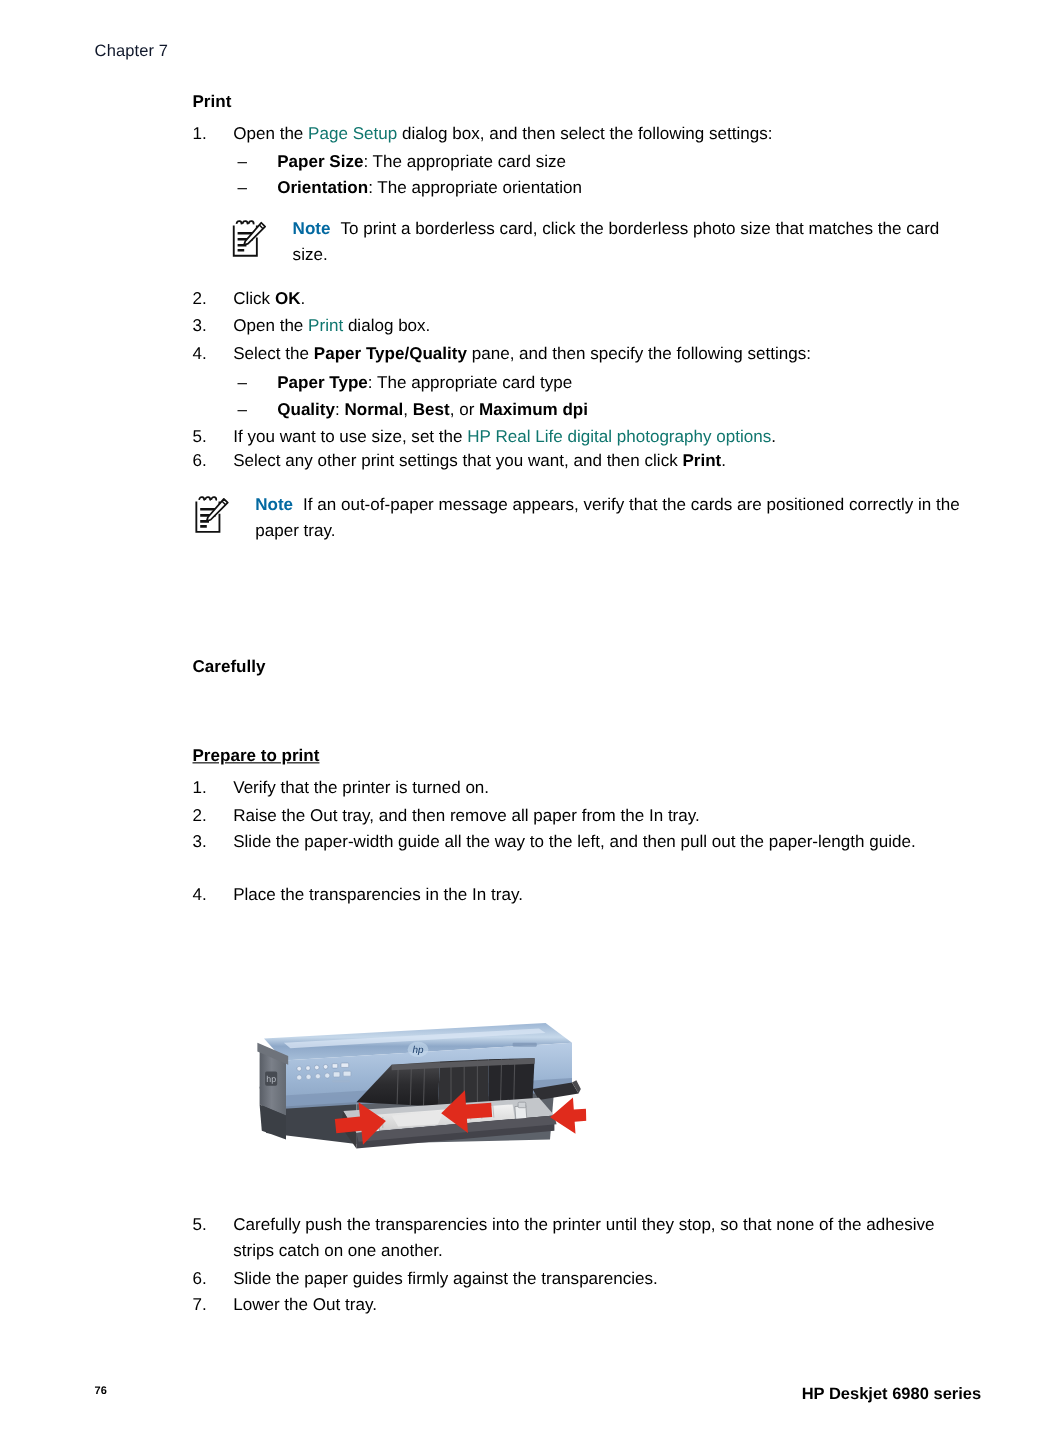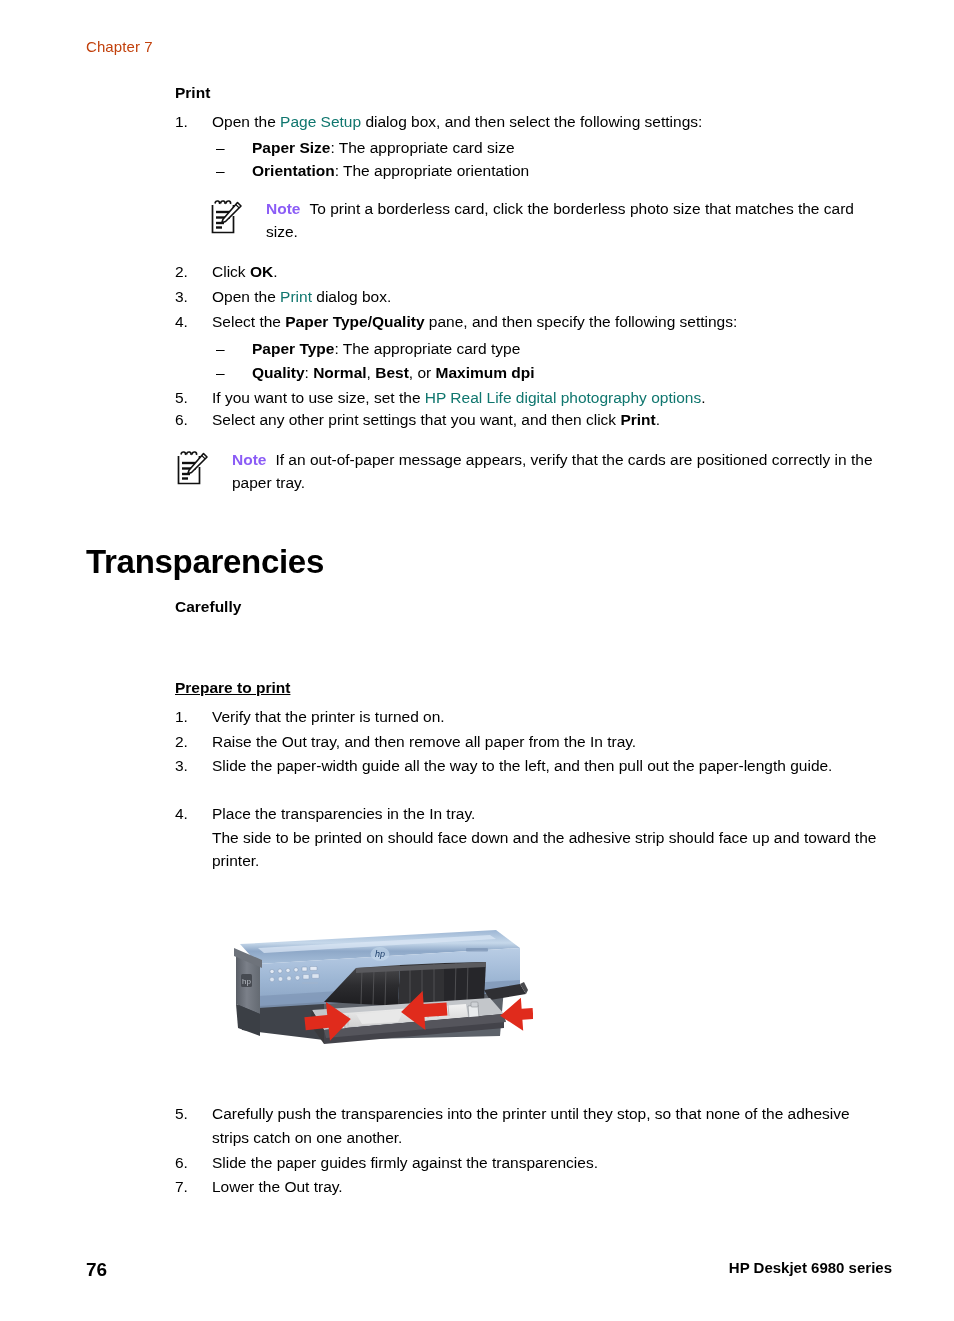--- a/index.html
+++ b/index.html
@@ -16,21 +16,21 @@
     color: #000000;
     overflow: hidden;
   }
 
   
   .chapter-label {
     position: absolute;
     left: 86px;
     top: 38px;
     font-size: 15px;
-    color: #c2410c;
+    color: #0f172a;
     letter-spacing: 0.1px;
   }
 
   .sec-head {
     position: absolute;
     font-size: 15.5px;
     font-weight: bold;
   }
 
   .para {
@@ -89,40 +89,40 @@
     top: 2px;
     width: 34px;
     height: 36px;
   }
   .note-body {
     display: block;
     margin-left: 57px;
   }
   .note-word {
     font-weight: bold;
-    color: #8b5cf6;
+    color: #0369a1;
     margin-right: 9px;
   }
 
   
   .h1 {
     position: absolute;
     left: 86px;
     top: 521px;
     font-size: 33px;
     font-weight: bold;
     letter-spacing: -0.3px;
   }
 
   
   .footer-page {
     position: absolute;
     left: 86px;
     top: 1259px;
-    font-size: 19px;
+    font-size: 10px;
     font-weight: bold;
   }
   .footer-series {
     position: absolute;
     right: 62px;
     top: 1259px;
     font-size: 15px;
     font-weight: bold;
     padding-left: 36px;
   }
@@ -265,21 +265,20 @@
           <path d="M28.5 3.5 L32 7 L16.5 22.5 L12.8 23.8 L14 20.2 Z" fill="#ffffff" stroke="#111" stroke-width="1.6" stroke-linejoin="round"></path>
           <path d="M26.6 5.4 L30.1 8.9" stroke="#111" stroke-width="1.3"></path>
         </g>
       </svg>
     </span>
     <span class="note-body">
       <span class="note-word">Note</span><span>If an out-of-paper message appears, verify that the cards are positioned correctly in the paper tray.</span>
     </span>
   </div>
 
-  <h1 class="h1">Transparencies</h1>
 
   <div class="sec-head" style="left:175px; top:598px;">Carefully</div>
 
   <div class="sec-head" style="left:175px; top:679px;text-decoration:underline;">Prepare to print</div>
 
   <div class="li" style="left:175px; top:705px; width:710px;">
     <span class="num">1.</span>
     <span class="body">Verify that the printer is turned on.</span>
   </div>
   <div class="li" style="left:175px; top:730px; width:710px;">
@@ -287,21 +286,20 @@
     <span class="body">Raise the Out tray, and then remove all paper from the In tray.</span>
   </div>
   <div class="li" style="left:175px; top:754px; width:712px;">
     <span class="num">3.</span>
     <span class="body">Slide the paper-width guide all the way to the left, and then pull out the paper-length guide.</span>
   </div>
   <div class="li" style="left:175px; top:802px; width:712px;">
     <span class="num">4.</span>
     <span class="body">Place the transparencies in the In tray.</span>
   </div>
-  <div class="para" style="left:212px; top:826px; width:672px;">The side to be printed on should face down and the adhesive strip should face up and toward the printer.</div>
 
   <div class="figure">
     <svg viewBox="0 0 305 145" width="305" height="145">
       <defs>
         <linearGradient id="topGrad" x1="0" y1="0" x2="0" y2="1">
           <stop offset="0%" stop-color="#9db6d4"></stop>
           <stop offset="38%" stop-color="#c6d8ea"></stop>
           <stop offset="62%" stop-color="#8ea8c8"></stop>
           <stop offset="100%" stop-color="#a6bed9"></stop>
         </linearGradient>

